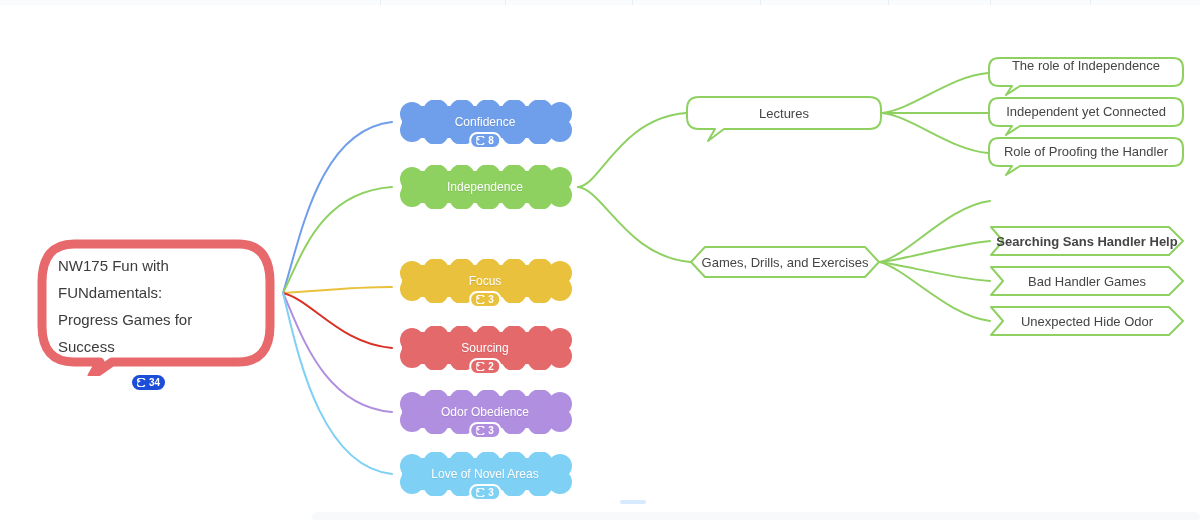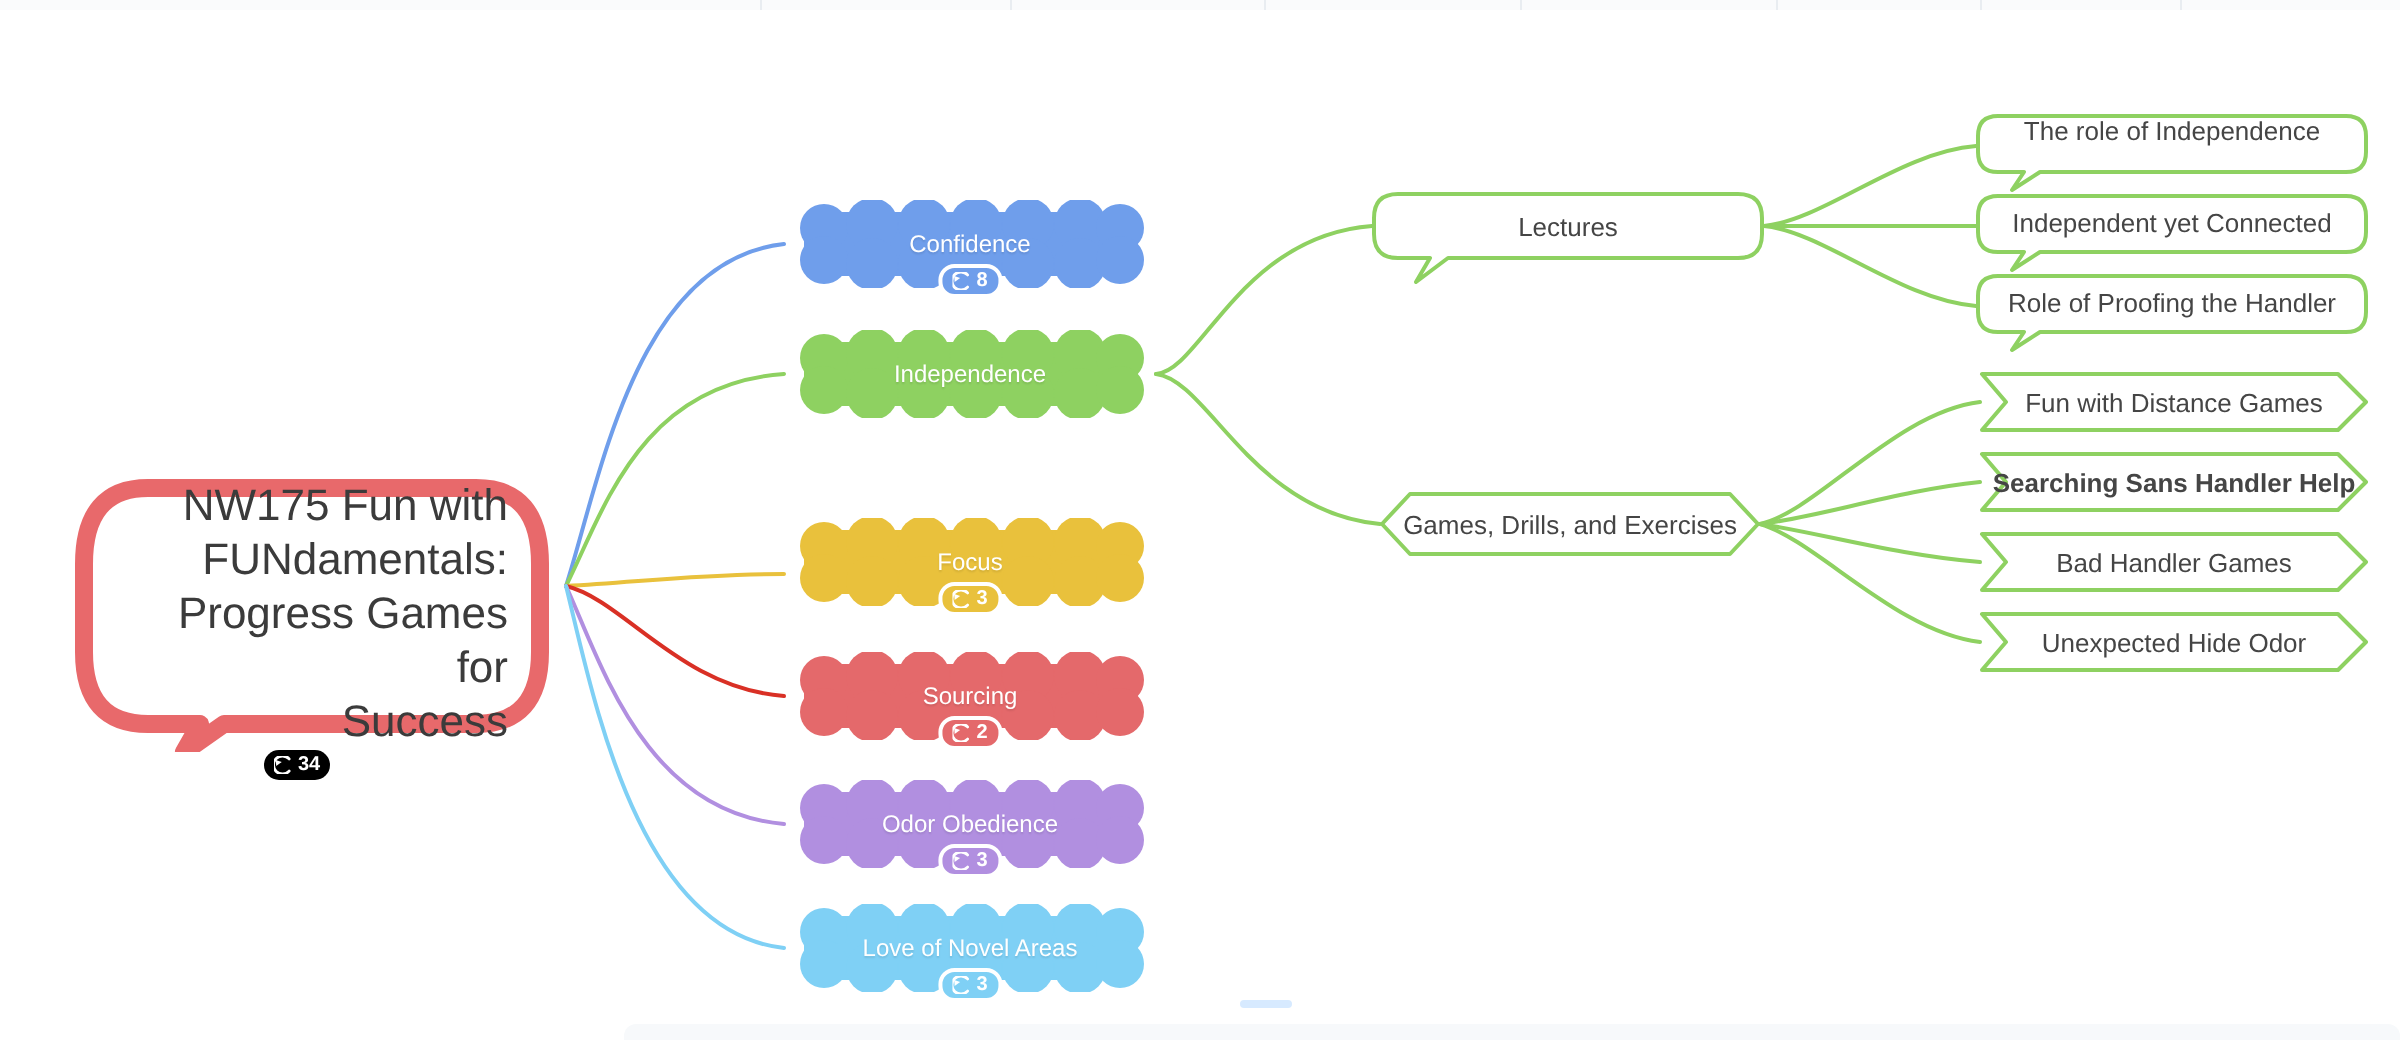--- a/index.html
+++ b/index.html
@@ -57,22 +57,22 @@
     width: 244px; height: 140px;
   }
   .root-bubble {
     position: absolute; inset: 0;
     display: flex; align-items: center; justify-content: center;
   }
   .root-label {
     position: relative;
     z-index: 3;
     width: 196px;
-    text-align: right;
-    font-size: 22px;
+    text-align: left;
+    font-size: 15px;
     line-height: 27px;
     color: #3b3b3b;
     white-space: pre-line;
   }
   .root-badge {
     position: absolute;
     left: 132px; top: 375px;
   }
 
   
@@ -99,21 +99,21 @@
     min-width: 26px;
     padding: 0 5px;
     border-radius: 8px;
     font-size: 10px;
     font-weight: bold;
     color: #ffffff;
     line-height: 1;
     white-space: nowrap;
     z-index: 6;
   }
-  .badge-gray { background: #000000; color: #ffffff; }
+  .badge-gray { background: #1d4ed8; color: #ffffff; }
   .badge svg { display: block; }
   .child-badge {
     position: absolute;
     z-index: 6;
     transform: translateX(-50%);
     border: 2px solid #ffffff;
     height: 17px;
   }
 
   
@@ -400,26 +400,20 @@
       <div class="outline-label" style="margin-bottom:9px;text-align:right;">Independent yet Connected</div>
     </div>
 
     <div class="node outline-node" style="left:988px; top:137px; width:196px; height:38px;">
       <svg width="196" height="38" viewBox="0 0 196 38">
         <path d="M11,1 H185 Q195,1 195,11 V19 Q195,29 185,29 H32 L18,38 L24,29 H11 Q1,29 1,19 V11 Q1,1 11,1 Z" fill="#ffffff" stroke="#8ed161" stroke-width="2" stroke-linejoin="round"></path>
       </svg>
       <div class="outline-label" style="margin-bottom:9px;">Role of Proofing the Handler</div>
     </div>
 
-    <div class="node outline-node" style="left:990px; top:186px; width:194px; height:30px;">
-      <svg width="194" height="30" viewBox="0 0 194 30">
-        <path d="M1,1 H179 L193,15 L179,29 H1 L13,15 Z" fill="#ffffff" stroke="#8ed161" stroke-width="2" stroke-linejoin="round"></path>
-      </svg>
-      <div class="outline-label">Fun with Distance Games</div>
-    </div>
 
     <div class="node outline-node" style="left:990px; top:226px; width:194px; height:30px;font-weight:bold;">
       <svg width="194" height="30" viewBox="0 0 194 30">
         <path d="M1,1 H179 L193,15 L179,29 H1 L13,15 Z" fill="#ffffff" stroke="#8ed161" stroke-width="2" stroke-linejoin="round"></path>
       </svg>
       <div class="outline-label">Searching Sans Handler Help</div>
     </div>
 
     <div class="node outline-node" style="left:990px; top:266px; width:194px; height:30px;">
       <svg width="194" height="30" viewBox="0 0 194 30">

